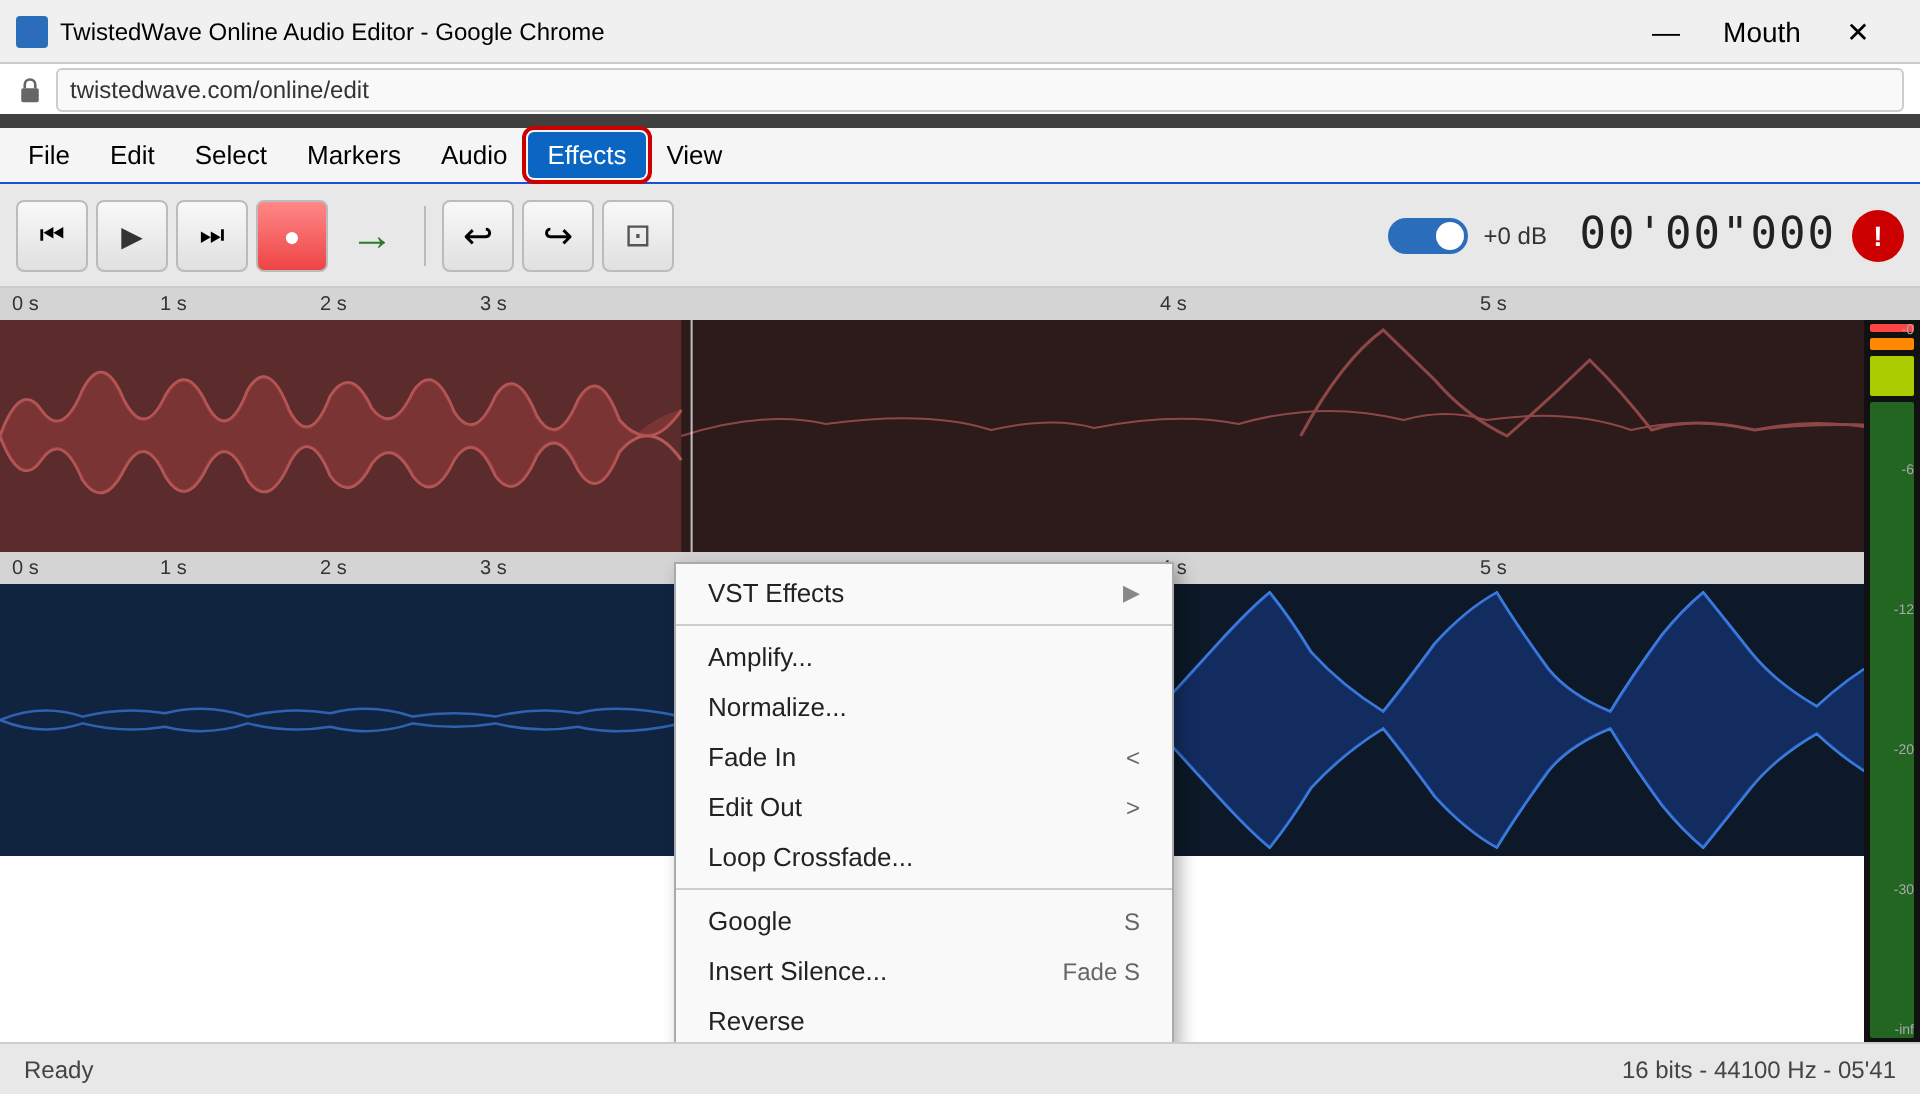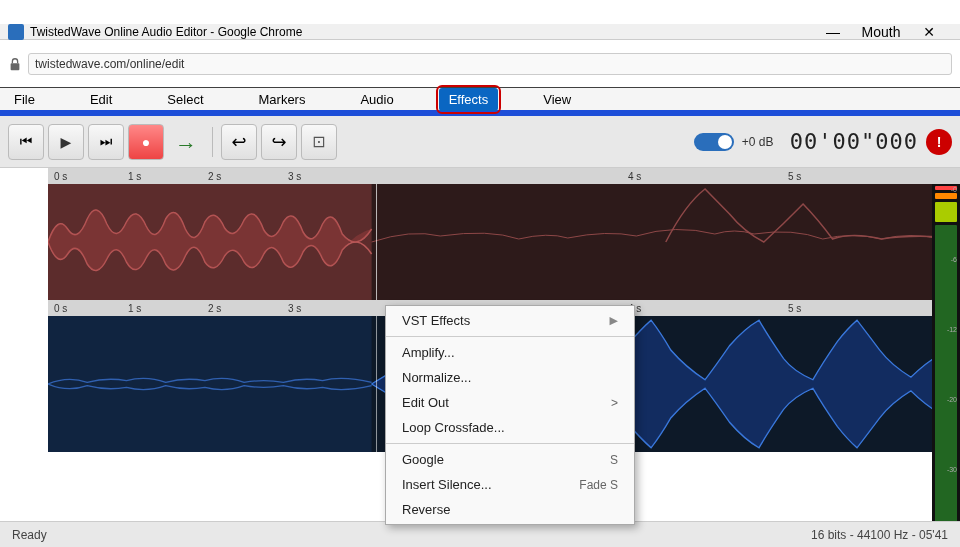--- a/index.html
+++ b/index.html
@@ -8,28 +8,27 @@
       height: 547px;
       font-family: 'Segoe UI', Arial, sans-serif;
       font-size: 13px;
       background: #fff;
       overflow: hidden;
       user-select: none;
     }
 
     
     #title-bar {
-      height: 16px;
+      height: 32px;
       background: #f0f0f0;
       display: flex;
       align-items: center;
       justify-content: space-between;
       padding: 0 8px;
       border-bottom: 1px solid #ccc;
-      margin-top: 24px;
     }
     #title-bar-left {
       display: flex;
       align-items: center;
       gap: 6px;
       font-size: 12px;
     }
     #title-bar-icon {
       width: 16px;
       height: 16px;
@@ -47,27 +46,27 @@
       align-items: center;
       justify-content: center;
       font-size: 14px;
       cursor: pointer;
       background: transparent;
       border: none;
     }
 
     
     #address-bar {
-      height: 48px;
+      height: 32px;
       background: #fff;
       display: flex;
       align-items: center;
       padding: 0 8px;
       gap: 6px;
-      border-bottom: 1px solid #404040;
+      border-bottom: 7px solid #404040;
     }
     #address-icon {
       width: 14px;
       height: 14px;
       fill: #666;
     }
     #address-input {
       flex: 1;
       height: 22px;
       border: 1px solid #ccc;
@@ -78,22 +77,21 @@
       background: #f9f9f9;
     }
 
     
     #menu-bar {
       height: 28px;
       background: #f5f5f5;
       display: flex;
       align-items: center;
       padding: 0 4px;
-      border-bottom: 6px solid #1d4ed8;
-      gap: 35px;
+      border-bottom: 1px solid #1d4ed8;
     }
     .menu-item {
       padding: 4px 10px;
       cursor: pointer;
       font-size: 13px;
       border-radius: 3px;
       position: relative;
     }
     .menu-item.active {
       background: #0a66c2;
@@ -341,21 +339,21 @@
   <div class="tb-btn" style="font-size:16px; color:#555;">⊡</div>
 
   <div id="volume-section">
     <div id="volume-toggle"></div>
     <span id="db-display">+0 dB</span>
     <span id="time-display">00'00"000</span>
     <div id="alert-btn">!</div>
   </div>
 </div>
 
-<div id="main-area" style="position:relative; height:calc(547px - 32px - 32px - 28px - 52px - 26px); overflow:hidden;margin-left:48px;">
+<div id="main-area" style="position:relative; height:calc(547px - 32px - 32px - 28px - 52px - 26px); overflow:hidden;">
 
   <div class="timeline-ruler" style="position:relative; height:16px; background:#d4d4d4;">
     <span style="position:absolute; left:6px; font-size:10px;">0 s</span>
     <span style="position:absolute; left:80px; font-size:10px;">1 s</span>
     <span style="position:absolute; left:160px; font-size:10px;">2 s</span>
     <span style="position:absolute; left:240px; font-size:10px;">3 s</span>
     <span style="position:absolute; left:580px; font-size:10px;">4 s</span>
     <span style="position:absolute; left:740px; font-size:10px;">5 s</span>
   </div>
 
@@ -433,20 +431,24 @@
       <span class="dd-arrow">▶</span>
     </div>
     <div class="dd-separator"></div>
     <div class="dd-item">
       <span>Amplify...</span>
     </div>
     <div class="dd-item">
       <span>Normalize...</span>
     </div>
     <div class="dd-item">
+      <span>Fade In</span>
+      <span class="dd-shortcut">&lt;</span>
+    </div>
+    <div class="dd-item">
       <span>Edit Out</span>
       <span class="dd-shortcut">&gt;</span>
     </div>
     <div class="dd-item">
       <span>Loop Crossfade...</span>
     </div>
     <div class="dd-separator"></div>
     <div class="dd-item">
       <span>Google</span>
       <span class="dd-shortcut">S</span>

